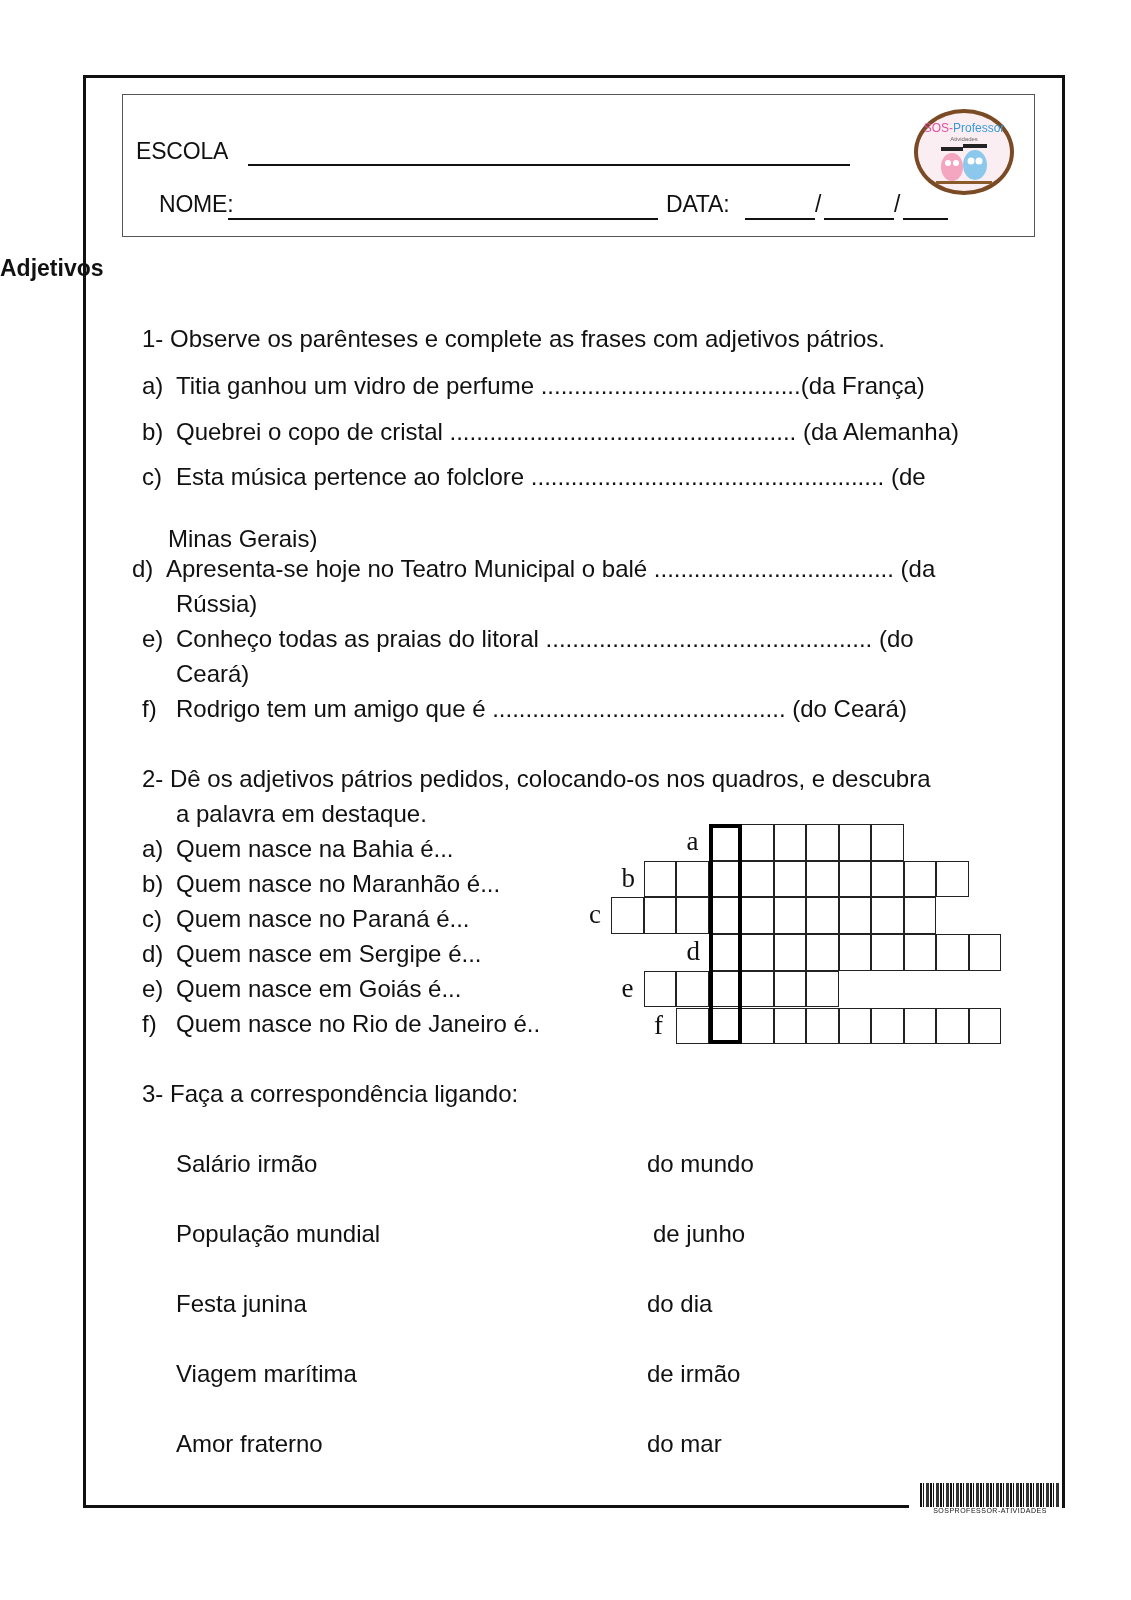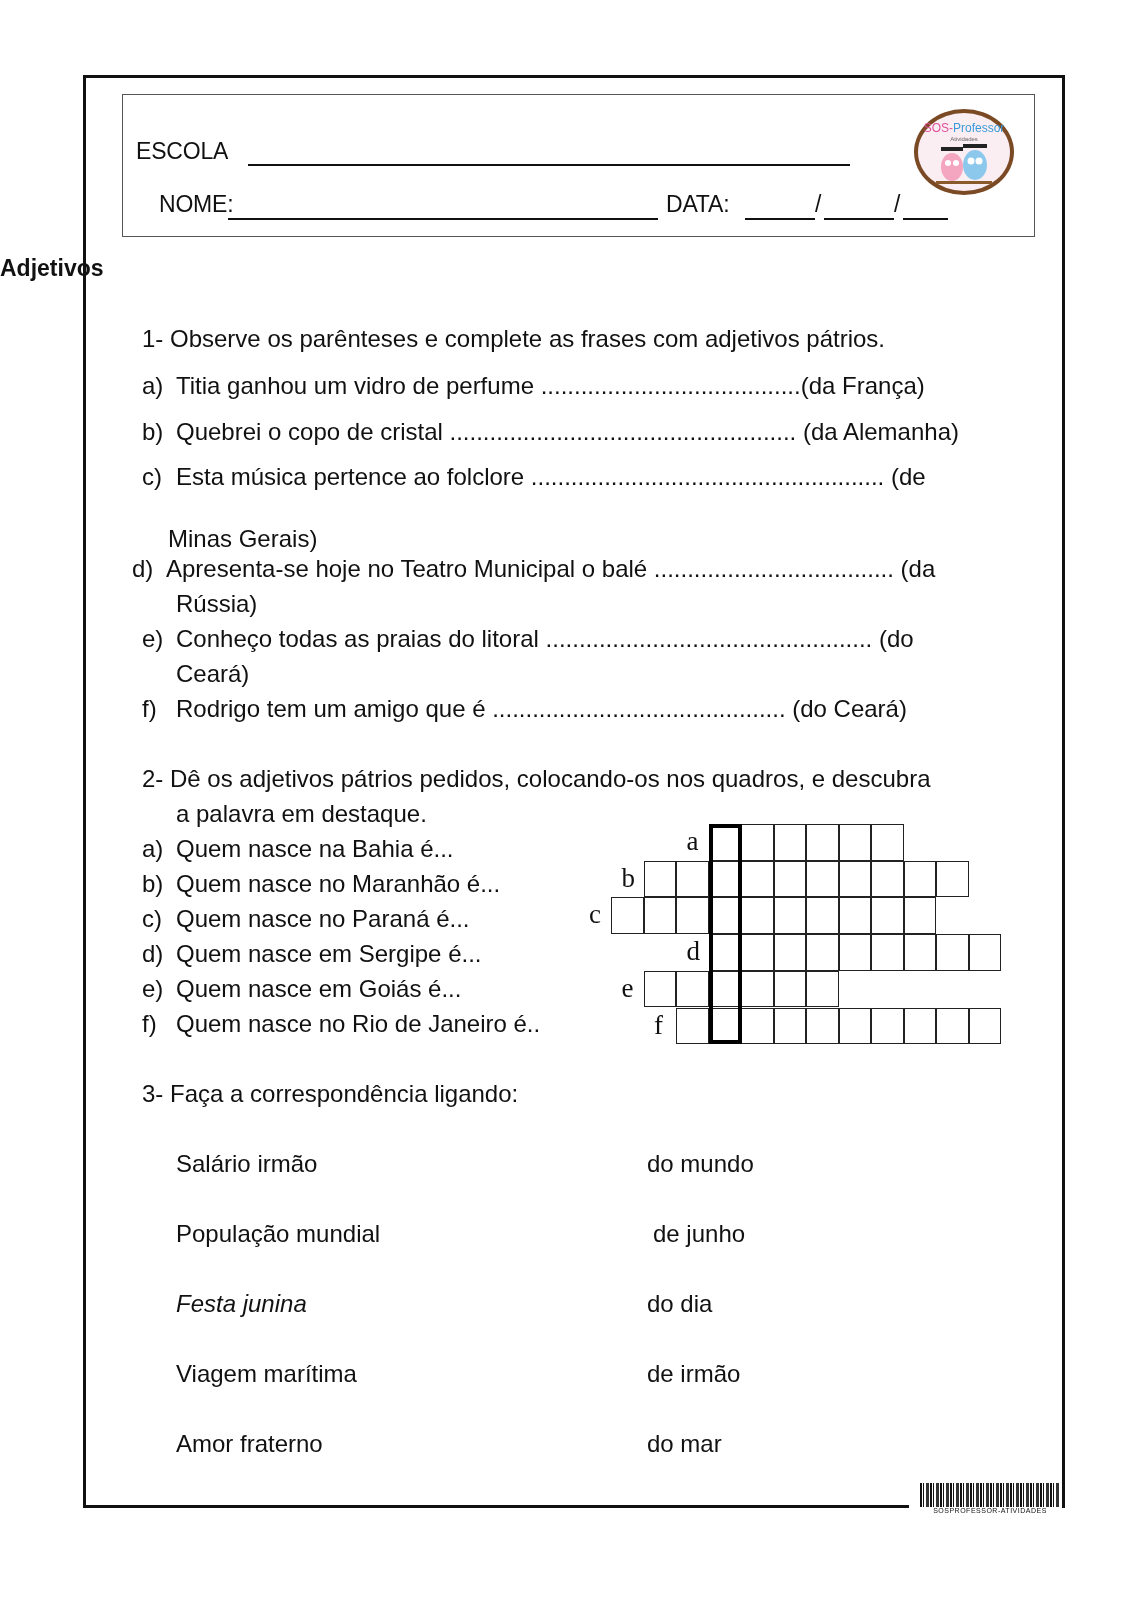--- a/index.html
+++ b/index.html
@@ -140,21 +140,21 @@
     <div class="cell" style="left: 871px; top: 1007.5px;"></div>
     <div class="cell" style="left: 903.5px; top: 1007.5px;"></div>
     <div class="cell" style="left: 936px; top: 1007.5px;"></div>
     <div class="cell" style="left: 968.5px; top: 1007.5px;"></div>
     <div class="hl-col" style="left: 708.5px; height: 220.2px;"></div>
   </div>
 
 <div class="abs q" style="left:142px;top:1080px;">3- Faça a correspondência ligando:</div>
 <div class="abs q" style="left:176px;top:1150px;">Salário irmão</div>
 <div class="abs q" style="left:176px;top:1220px;">População mundial</div>
-<div class="abs q" style="left:176px;top:1290px;font-style:italic;">Festa junina</div>
+<div class="abs q" style="left:176px;top:1290px;">Festa junina</div>
 <div class="abs q" style="left:176px;top:1360px;">Viagem marítima</div>
 <div class="abs q" style="left:176px;top:1430px;">Amor fraterno</div>
 <div class="abs q" style="left:647px;top:1150px;">do mundo</div>
 <div class="abs q" style="left:647px;top:1220px;margin-left:6px;">de junho</div>
 <div class="abs q" style="left:647px;top:1290px;">do dia</div>
 <div class="abs q" style="left:647px;top:1360px;">de irmão</div>
 <div class="abs q" style="left:647px;top:1430px;">do mar</div>
 
 <div class="abs barcode"></div>
 <div class="abs barcode-text">SOSPROFESSOR-ATIVIDADES</div>

